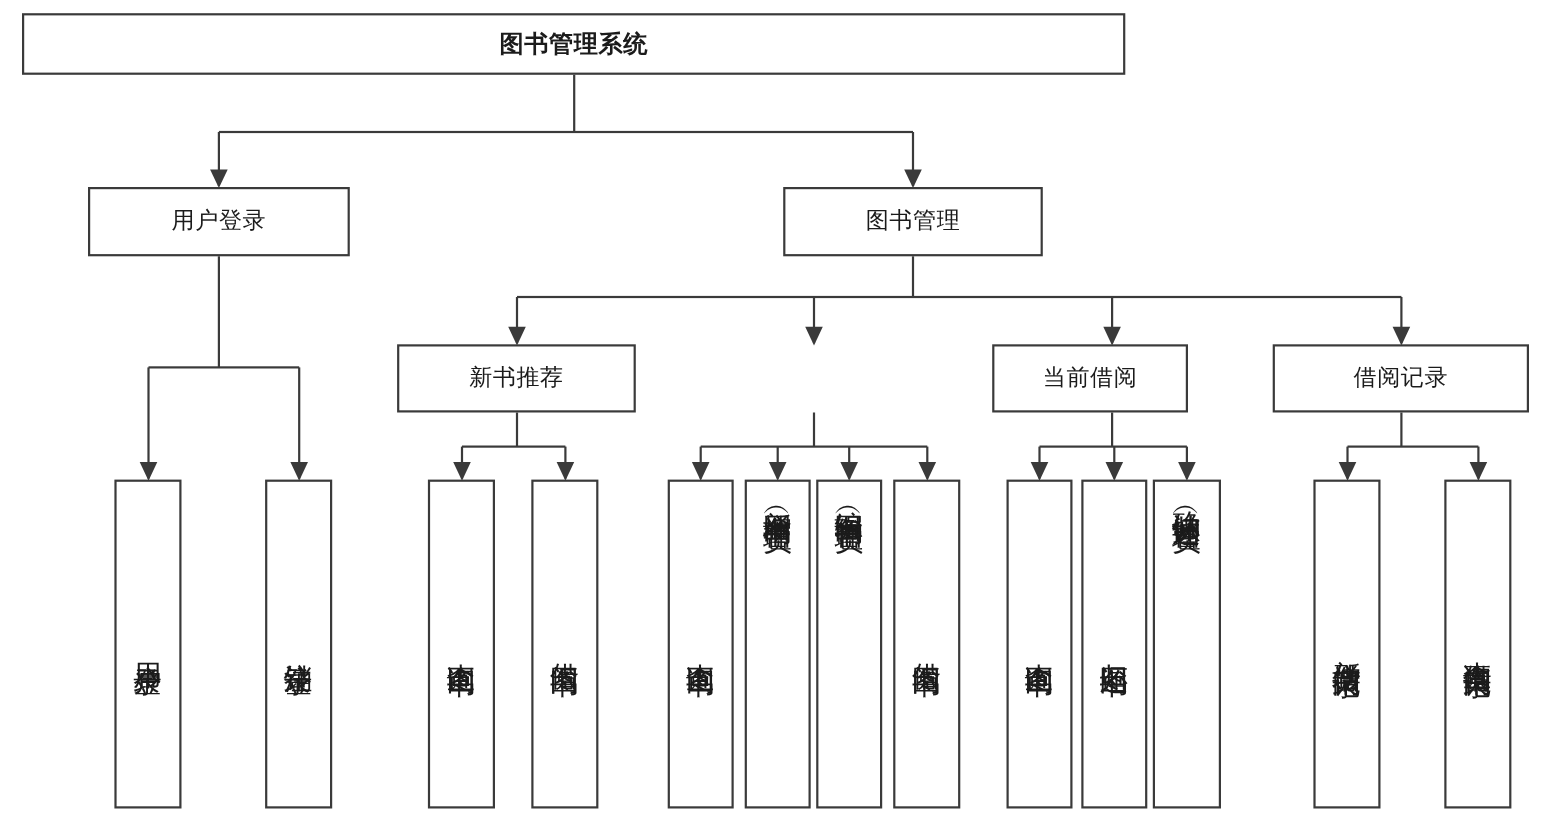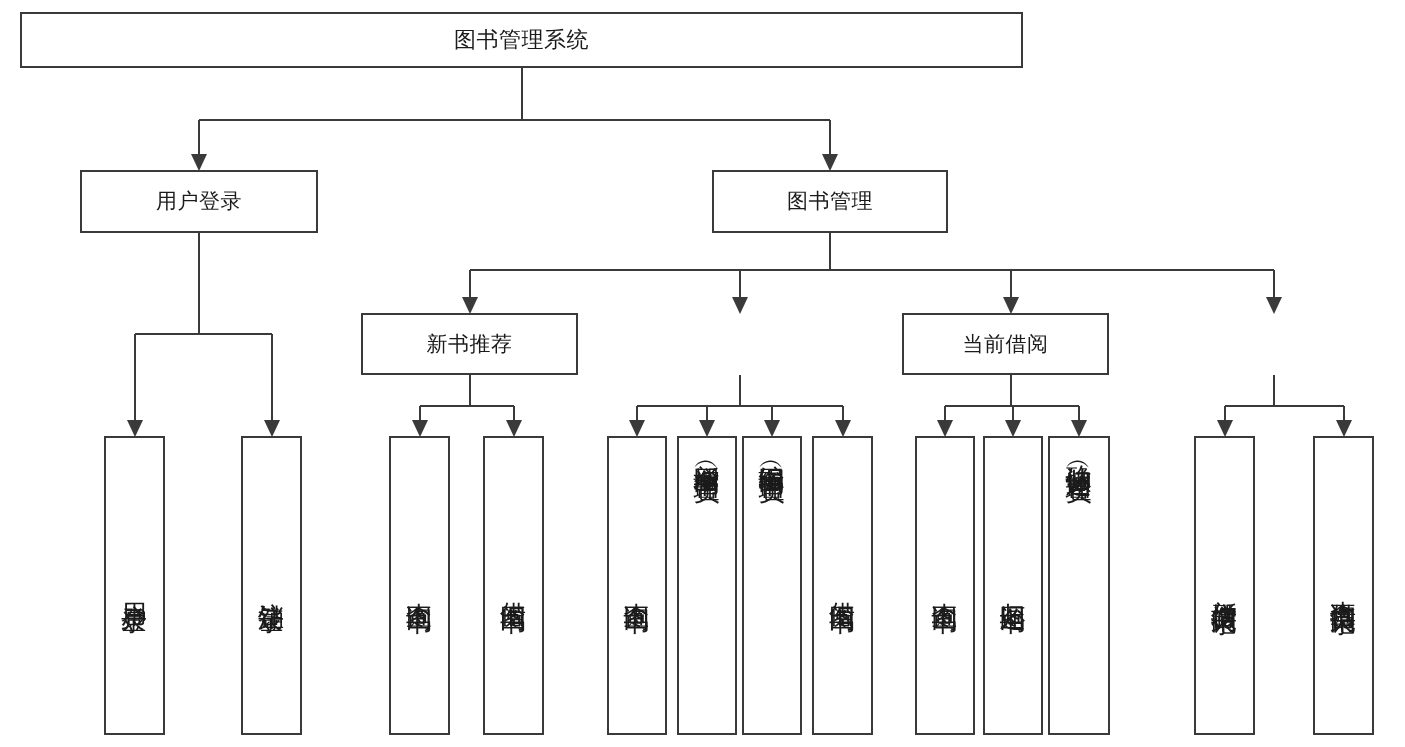--- a/index.html
+++ b/index.html
@@ -32,20 +32,21 @@
     line-height: 1.06;
     letter-spacing: 0.5px;
   }
   
   .node.h .label {
     font-size: 21px;
     white-space: nowrap;
   }
   .node.root .label {
     font-size: 22px;
+    font-weight: bold;
   }
   
   .node.v {
     align-items: flex-start;
     justify-content: center;
     padding-top: 6px;
   }
   .node.v .label {
     writing-mode: vertical-rl;
     text-orientation: upright;
@@ -94,22 +95,25 @@
   <div class="node h" id="n-l1-0" style="left: 80px; top: 170px; width: 238px; height: 63px;">
     <span class="label">用户登录</span>
   </div>
   <div class="node h" id="n-l2-0" style="left: 361px; top: 313px; width: 217px; height: 62px;">
     <span class="label">新书推荐</span>
   </div>
 
   <div class="node h" id="n-l1-1" style="left: 712px; top: 170px; width: 236px; height: 63px;">
     <span class="label">图书管理</span>
   </div>
-  <div class="node h" id="n-l2-2" style="left: 902px; top: 313px; width: 207px; height: 62px;">
+  <div class="node h" id="n-l2-2" style="left: 902px; top: 313px; width: 178px; height: 62px;">
     <span class="label">当前借阅</span>
+  </div>
+  <div class="node h" id="n-l2-3" style="left: 1157px; top: 313px; width: 233px; height: 62px;">
+    <span class="label">借阅记录</span>
   </div>
 
   <div class="node v centered" id="n-lf-0" style="left: 104px; top: 436px; width: 61px; height: 299px;">
     <span class="label">用户登录</span>
   </div>
   <div class="node v centered" id="n-lf-1" style="left: 241px; top: 436px; width: 61px; height: 299px;">
     <span class="label">注销登录</span>
   </div>
   <div class="node v centered" id="n-lf-2" style="left: 389px; top: 436px; width: 61px; height: 299px;">
     <span class="label">查询图书</span>

